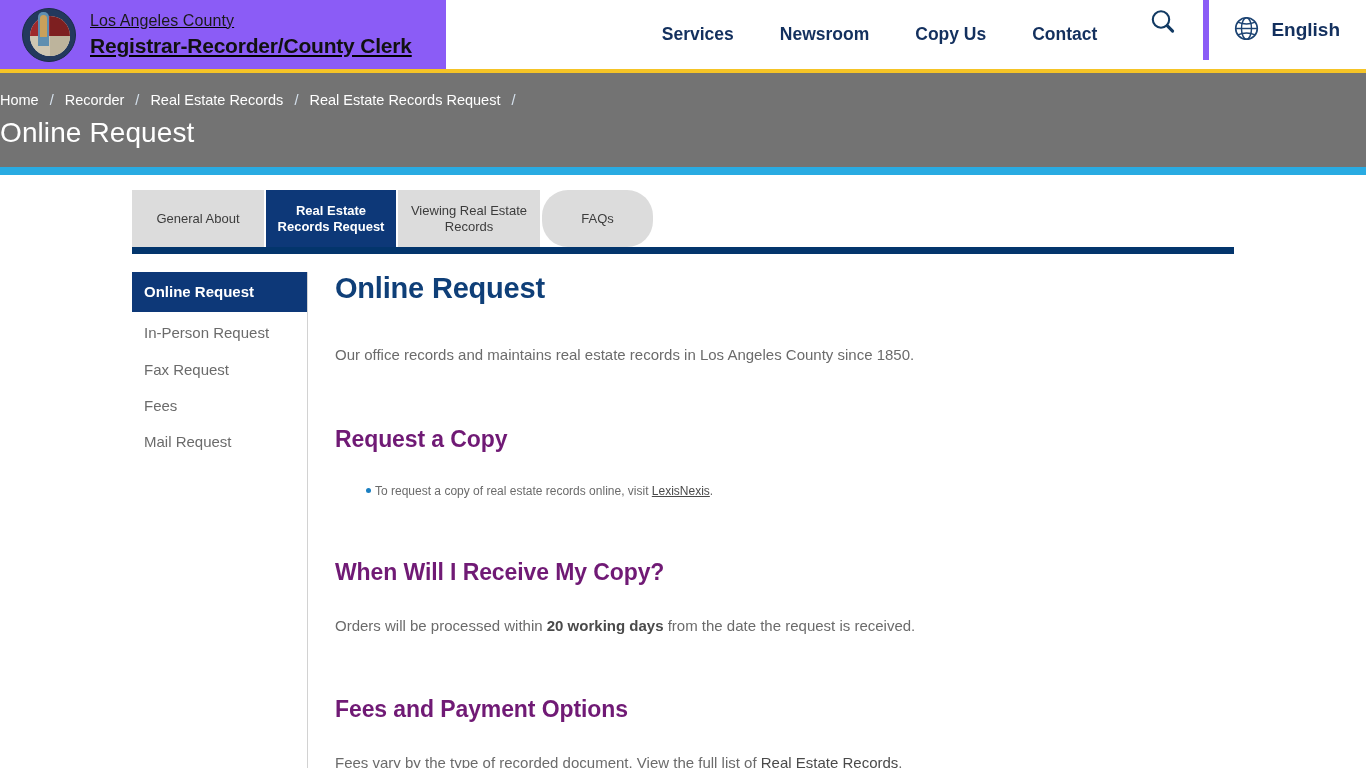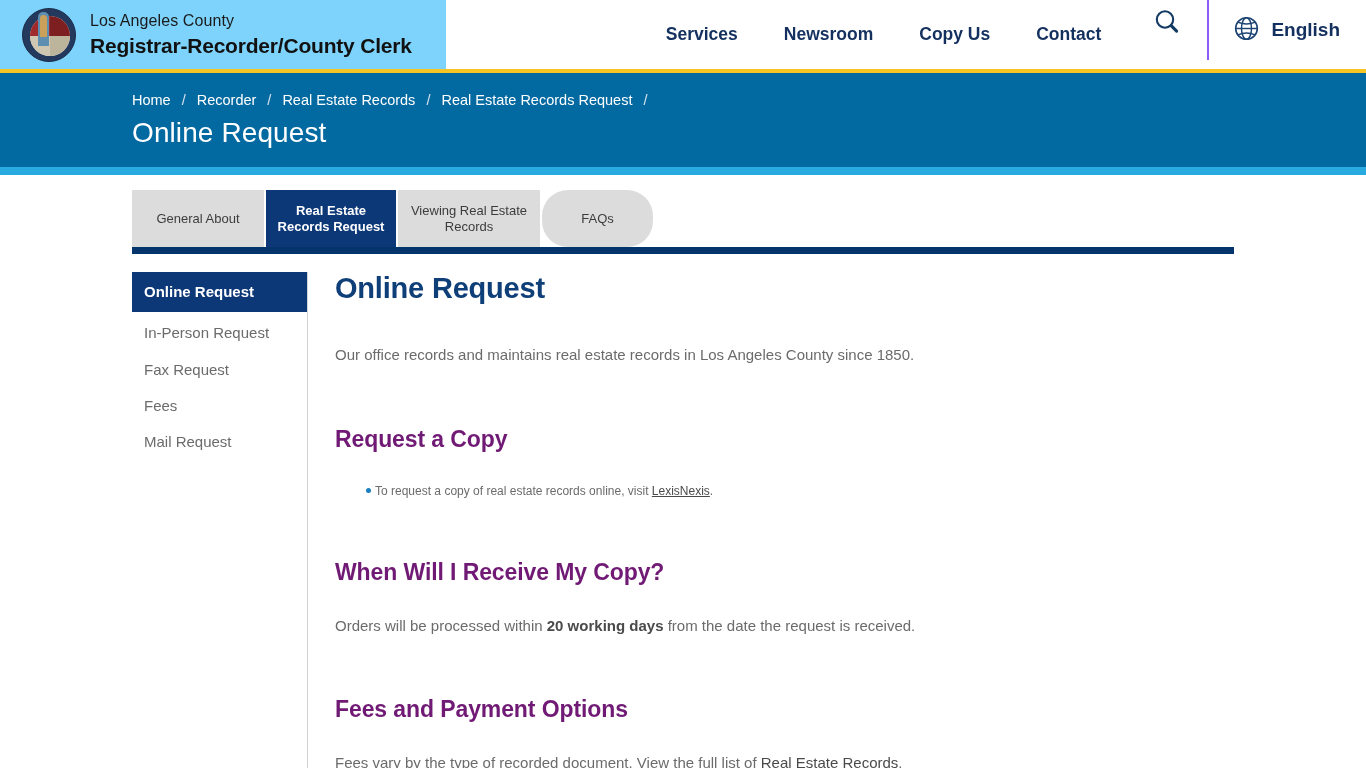--- a/index.html
+++ b/index.html
@@ -16,25 +16,26 @@
   .header {
     height: 73px;
     display: flex;
     align-items: stretch;
     background: #ffffff;
     border-bottom: 4px solid #f5c426;
     position: relative;
   }
   .brand {
     width: 446px;
-    background: #7dd3fc;
+    background: #8b5cf6;
     display: flex;
     align-items: center;
     padding-left: 22px;
     flex: 0 0 446px;
+    text-decoration: underline;
   }
   .seal {
     width: 54px;
     height: 54px;
     flex: 0 0 54px;
     border-radius: 50%;
     background: #23395d;
     position: relative;
     overflow: hidden;
     border: 1px solid #1b2c48;
@@ -109,38 +110,37 @@
   .search-btn {
     width: 44px; height: 44px;
     display: flex; align-items: center; justify-content: center;
     cursor: pointer;
     margin-right: 18px;
   }
   .lang-wrap {
     display: flex;
     align-items: center;
     gap: 11px;
-    border-left: 2px solid #8b5cf6;
+    border-left: 6px solid #8b5cf6;
     height: 60px;
     padding-left: 24px;
     padding-right: 26px;
     cursor: pointer;
   }
   .lang-label {
     font-size: 19px;
     font-weight: bold;
     color: #13305e;
   }
 
   
   .band {
-    background: #0369a1;
+    background: #737373;
     height: 94px;
     position: relative;
-    padding-left: 132px;
     padding-top: 19px;
   }
   .band::after {
     content: "";
     position: absolute;
     left: 0; right: 0; bottom: -8px;
     height: 8px;
     background: #29abe2;
   }
   .crumbs {

